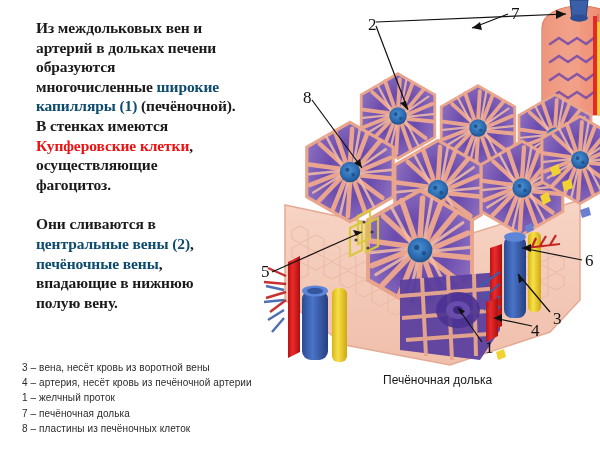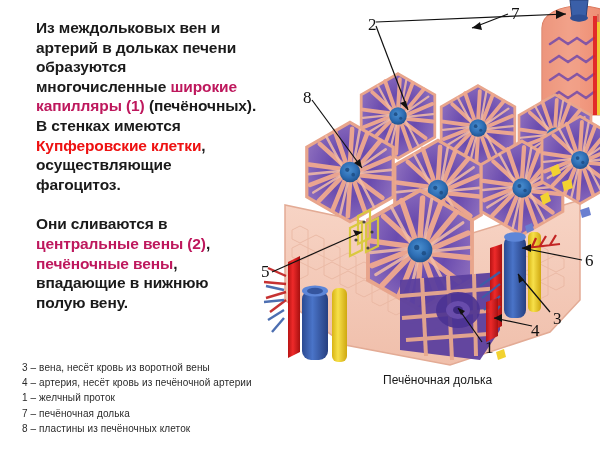--- a/index.html
+++ b/index.html
@@ -26,22 +26,22 @@
   }
   .para {
     font-size: 15.5px;
     font-weight: bold;
     line-height: 19.6px;
     letter-spacing: -0.1px;
     color: #1a1a1a;
     margin: 0;
   }
   .para + .para { margin-top: 20px; }
-  .tl { display: block; white-space: nowrap; }
-  .blue { color: #be185d; }
+  .tl { display: block; white-space: nowrap; font-family: Liberation Serif, serif; }
+  .blue { color: #0c4a6e; }
   .red  { color: #ee1111; }
 
   
   #legend {
     position: absolute;
     left: 22px;
     top: 360px;
     width: 300px;
   }
   .legend-line {
@@ -84,21 +84,21 @@
 </style>
 </head>
 <body>
 
 <div id="main-text">
   <p class="para">
       <span class="tl"><span class="">Из междольковых вен и</span></span>
       <span class="tl"><span class="">артерий в дольках печени</span></span>
       <span class="tl"><span class="">образуются</span></span>
       <span class="tl"><span class="">многочисленные </span><span class="blue">широкие</span></span>
-      <span class="tl"><span class="blue">капилляры (1)</span><span class=""> (печёночных).</span></span>
+      <span class="tl"><span class="blue">капилляры (1)</span><span class=""> (печёночной).</span></span>
       <span class="tl"><span class="">В стенках имеются</span></span>
       <span class="tl"><span class="red">Купферовские клетки</span><span class="">,</span></span>
       <span class="tl"><span class="">осуществляющие</span></span>
       <span class="tl"><span class="">фагоцитоз.</span></span>
     </p>
   <p class="para">
       <span class="tl"><span class="">Они сливаются в</span></span>
       <span class="tl"><span class="blue">центральные вены (2)</span><span class="">,</span></span>
       <span class="tl"><span class="blue">печёночные вены</span><span class="">,</span></span>
       <span class="tl"><span class="">впадающие в нижнюю</span></span>

